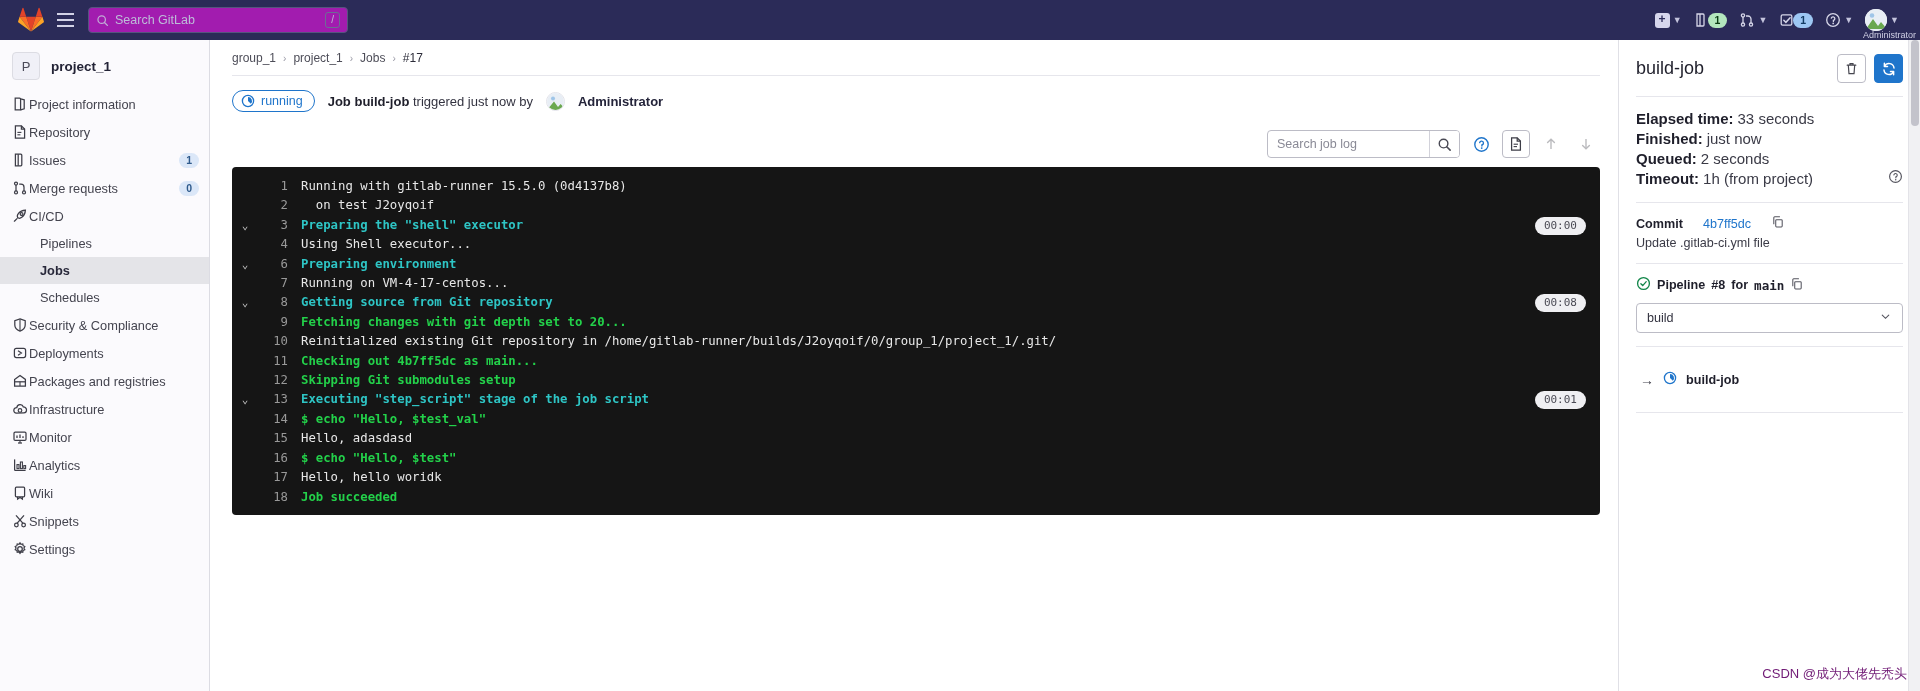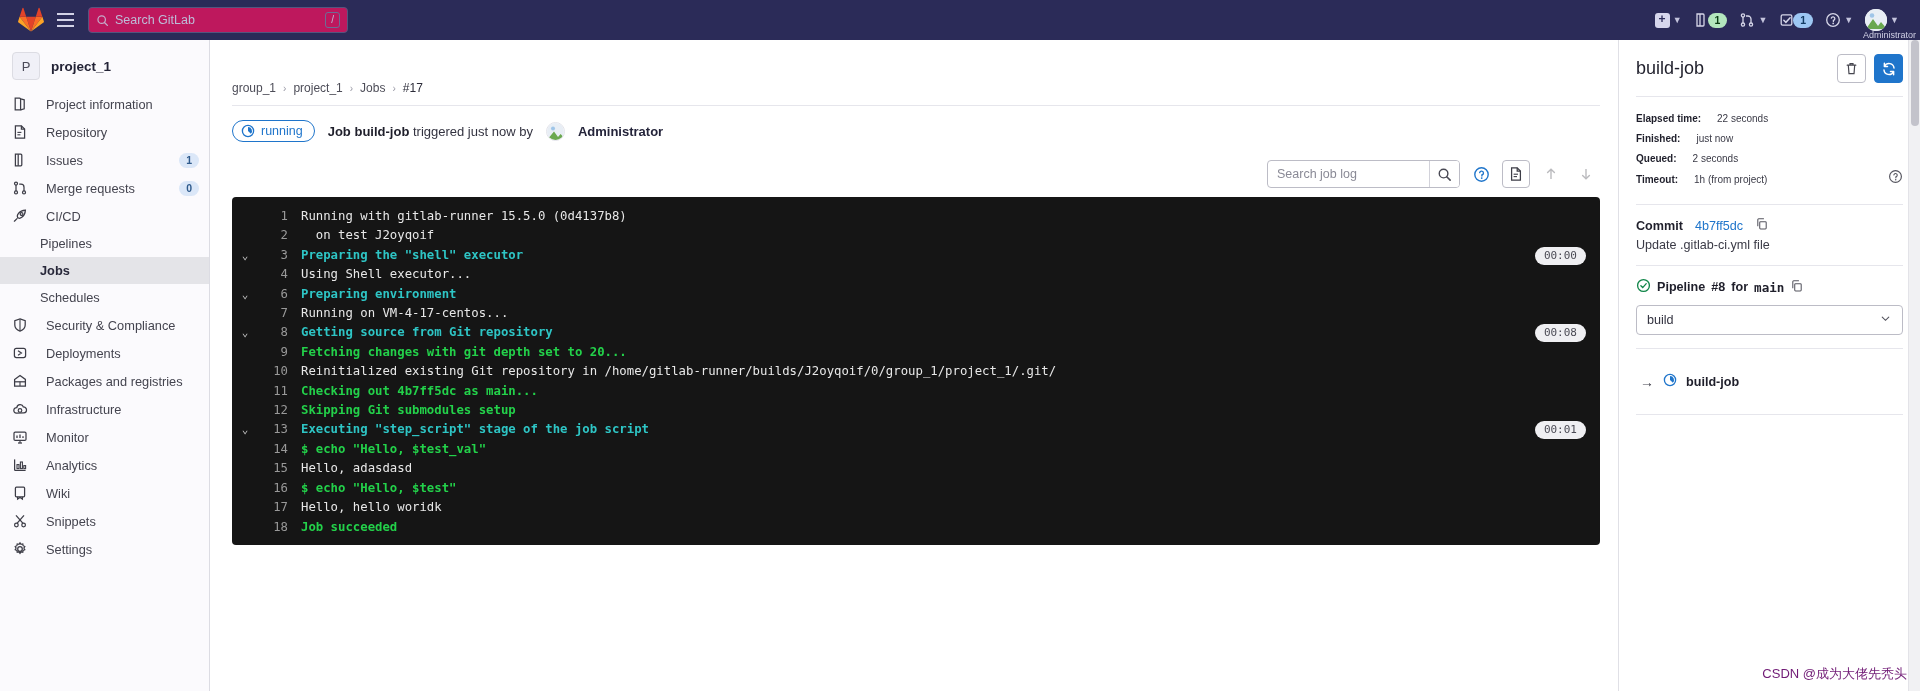--- a/index.html
+++ b/index.html
@@ -17,21 +17,21 @@
     position: relative;
   }
   .gl-logo { width: 26px; height: 26px; margin: 0 8px 0 6px; flex: 0 0 auto; }
   .hamburger {
     width: 26px; height: 26px; margin-right: 10px;
     display: flex; flex-direction: column; justify-content: center;
     align-items: center; gap: 4px; cursor: pointer; border-radius: 3px;
   }
   .hamburger i { display: block; width: 17px; height: 2px; background: #d2d2e6; }
   .search-box {
-    width: 260px; height: 26px; background: #be185d; border: 1px solid #55557f;
+    width: 260px; height: 26px; background: #a21caf; border: 1px solid #55557f;
     border-radius: 4px; display: flex; align-items: center; padding: 0 7px;
     color: #b6b6d4; font-size: 12.5px; position: relative;
   }
   .search-box .mag { margin-right: 6px; flex: 0 0 auto; opacity: .85; }
   .search-box .ph { flex: 1 1 auto; color: #bdbdd8; font-size: 12.5px; }
   .slash-key {
     border: 1px solid #6d6d95; border-radius: 3px; font-size: 10px;
     color: #bdbdd8; padding: 0px 5px; line-height: 14px;
   }
   .nav-right {
@@ -77,37 +77,37 @@
     cursor: pointer;
   }
   .proj-avatar {
     width: 28px; height: 28px; border-radius: 4px; background: #f0f0f7;
     border: 1px solid #dcdce3; color: #4b4b58; font-size: 13px;
     display: flex; align-items: center; justify-content: center;
   }
   .proj-name { font-size: 13.5px; font-weight: 600; color: #232336; }
   .nav-list { list-style: none; }
   .nav-row {
-    display: flex; align-items: center; gap: 18px;
+    display: flex; align-items: center; gap: 1px;
     padding: 6px 10px 6px 12px; font-size: 12.8px; color: #44444f;
     cursor: pointer; border-radius: 0;
   }
   .nav-row .ico { width: 16px; height: 16px; flex: 0 0 16px; color: #3d3d47; }
   .nav-row .lbl { flex: 1 1 auto; white-space: nowrap; }
   .nav-row .badge {
     background: #dbe7f8; color: #2f5a8c; font-size: 10.5px; font-weight: 600;
     border-radius: 9px; padding: 1px 7px; line-height: 13px;
   }
   .sub-row { padding-left: 40px; }
   .sub-row.active { background: #e4e4e8; font-weight: 600; color: #28283a; }
 
   
   .main {
     flex: 1 1 auto; min-width: 0; display: flex; flex-direction: column;
-    padding: 0 18px 0 22px; overflow: hidden; background: #fff; margin-top: 30px;
+    padding: 0 18px 0 22px; overflow: hidden; background: #fff;
   }
   .breadcrumb {
     font-size: 12px; color: #4d4d58; padding: 11px 0 10px 0;
     border-bottom: 1px solid #e6e6ec; display: flex; align-items: center; gap: 7px;
   }
   .breadcrumb a { color: #4d4d58; text-decoration: none; cursor: pointer; }
   .breadcrumb .sep { color: #9a9aa6; font-size: 10px; }
   .breadcrumb .cur { font-weight: 400; color: #2b2b38; }
 
   .job-header {
@@ -198,29 +198,29 @@
   .rb-icon-btn {
     width: 29px; height: 29px; border: 1px solid #bcbcc6; border-radius: 4px;
     display: flex; align-items: center; justify-content: center;
     cursor: pointer; background: #fff; color: #46464f;
   }
   .rb-icon-btn.primary {
     background: #1f75cb; border-color: #1f75cb; color: #fff;
   }
   .rb-divider { height: 1px; background: #e6e6ec; margin: 13px 0 12px 0; }
   .rb-row {
-    font-size: 10px; color: #3a3a46; line-height: 20px;
-    display: flex; align-items: center; gap: 12px;
+    font-size: 15px; color: #3a3a46; line-height: 20px;
+    display: flex; align-items: center;
   }
   .rb-row b { font-weight: 700; color: #1f1f2b; margin-right: 4px; }
   .rb-row .grow { flex: 1 1 auto; }
   .rb-q { color: #55555f; cursor: pointer; }
   .rb-commit-row {
     font-size: 12.6px; color: #1f1f2b; font-weight: 700;
-    display: flex; align-items: center; gap: 12px;
+    display: flex; align-items: center; gap: 20px;
   }
   .rb-commit-row a { color: #1f75cb; text-decoration: none; font-weight: 400; cursor: pointer; }
   .rb-commit-msg { font-size: 12.6px; color: #3a3a46; margin-top: 4px; }
   .rb-pipe-row {
     display: flex; align-items: center; gap: 6px; font-size: 12.6px;
     font-weight: 700; color: #1f1f2b; margin-bottom: 9px;
   }
   .rb-pipe-row .mono { font-family: "DejaVu Sans Mono", monospace; font-weight: 700; }
   .copy-ic { cursor: pointer; color: #55555f; }
   .rb-select {
@@ -693,21 +693,21 @@
           <path d="M3.4 2.2 V5.4 H6.5" fill="none" stroke="#fff" stroke-width="1.5" stroke-linecap="round" stroke-linejoin="round"></path>
           <path d="M12.6 13.8 V10.6 H9.5" fill="none" stroke="#fff" stroke-width="1.5" stroke-linecap="round" stroke-linejoin="round"></path>
         </svg>
       </span>
     </div>
 
     <div class="rb-divider"></div>
 
     <div class="rb-row">
       <b>Elapsed time:</b>
-      <span>22 seconds</span>
+      <span>33 seconds</span>
     </div>
     <div class="rb-row">
       <b>Finished:</b>
       <span>just now</span>
     </div>
     <div class="rb-row">
       <b>Queued:</b>
       <span>2 seconds</span>
     </div>
     <div class="rb-row">

